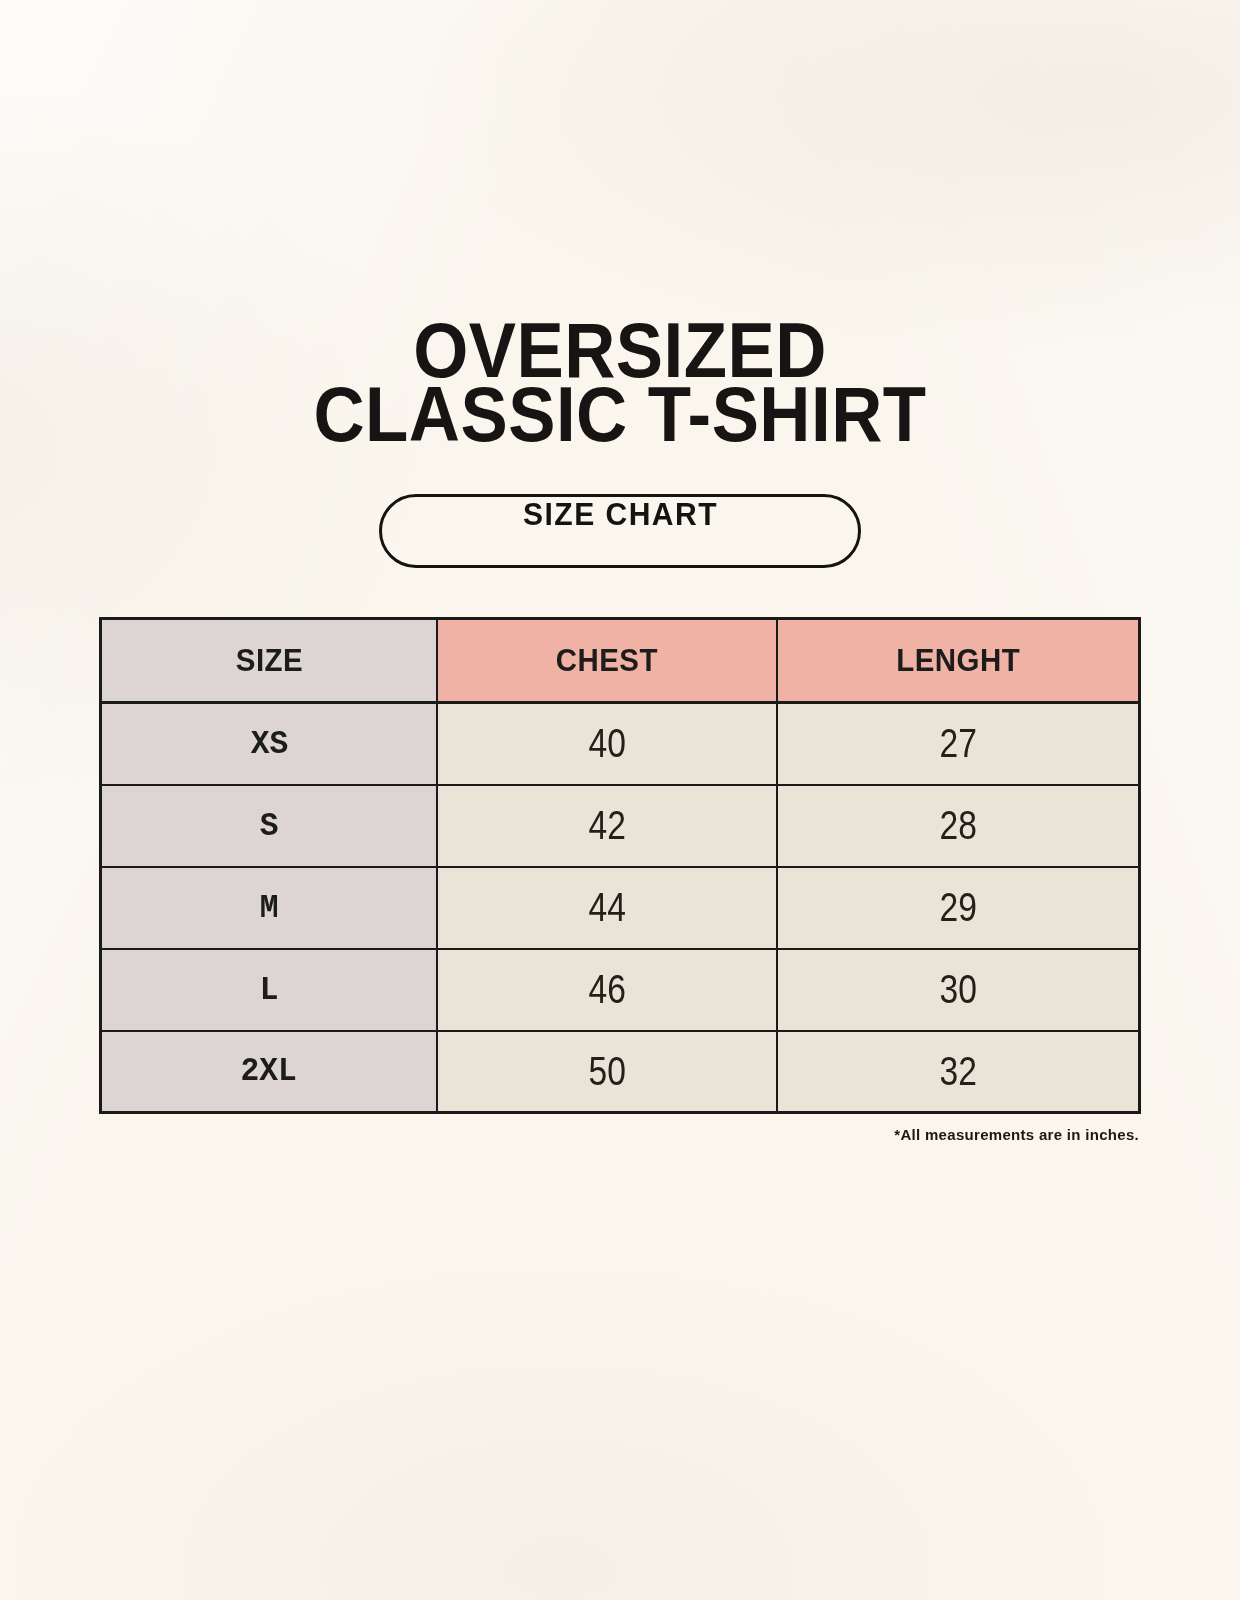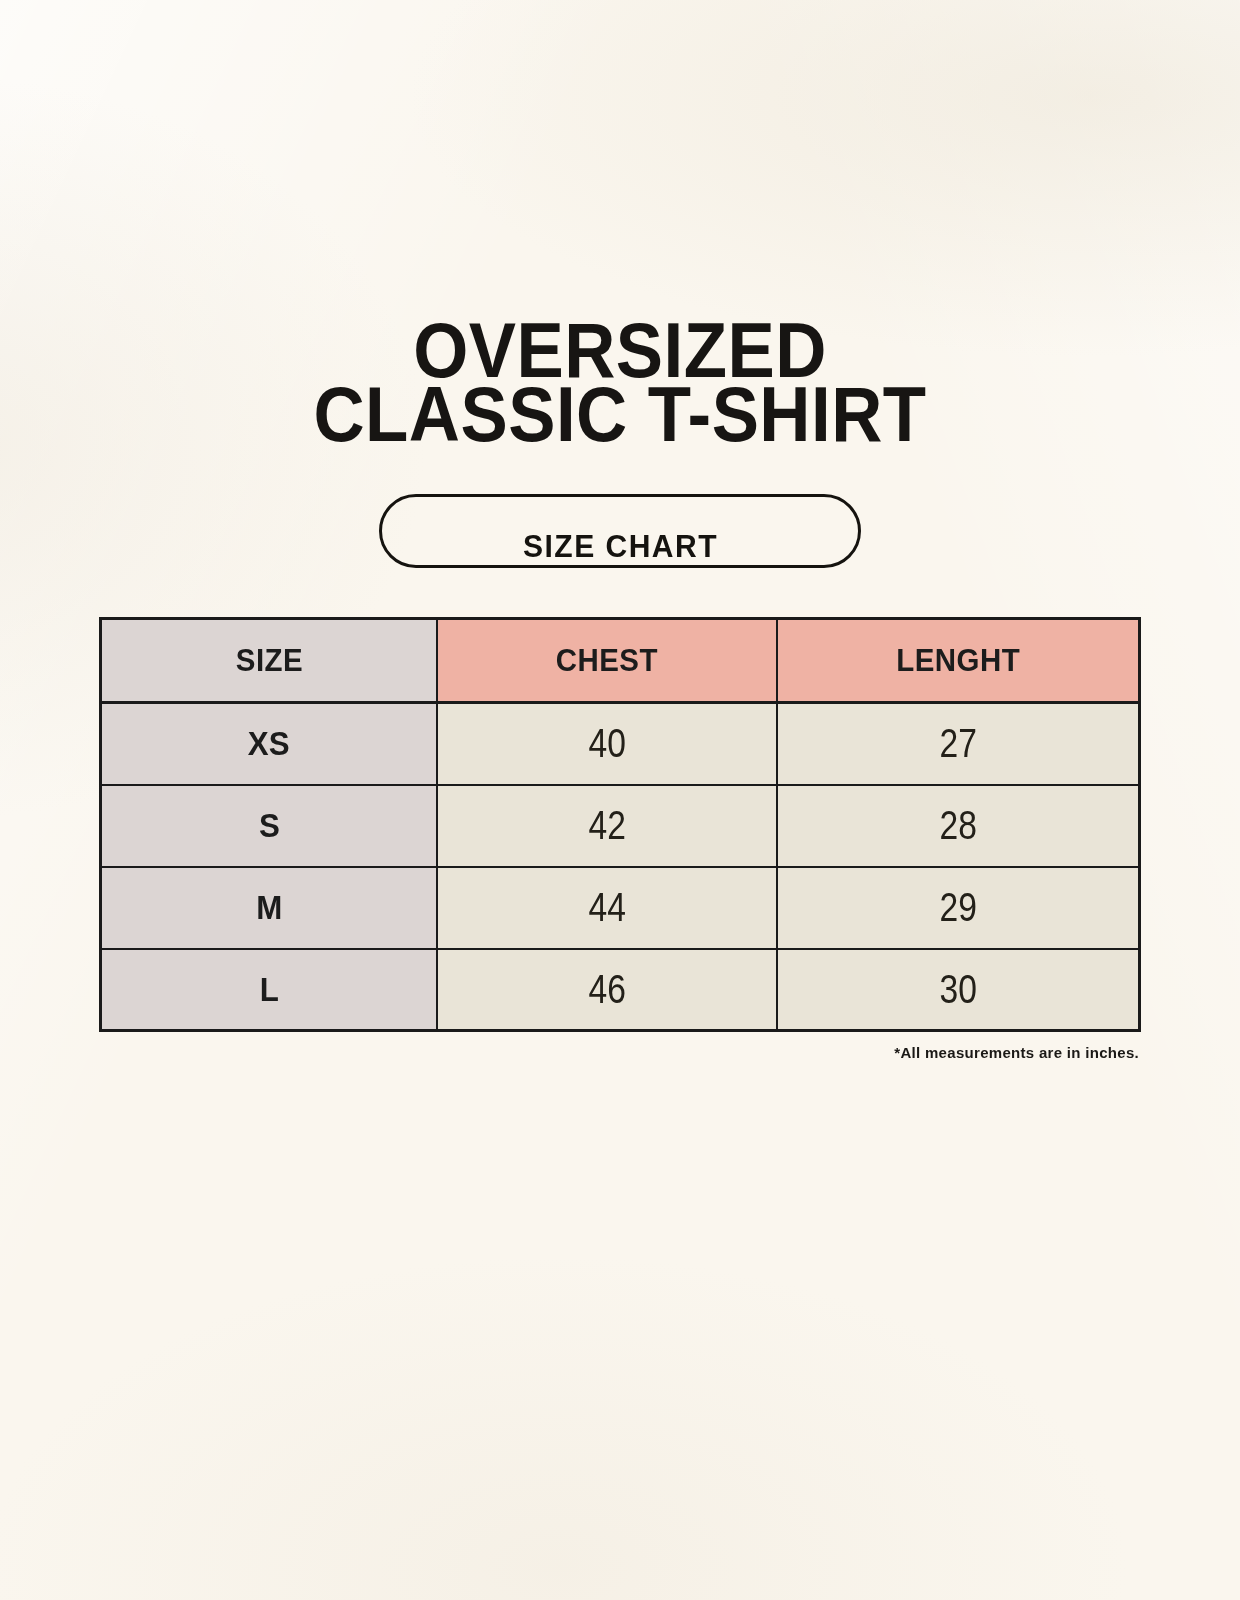--- a/index.html
+++ b/index.html
@@ -46,21 +46,21 @@
   }
   .title-line { display: block; }
   .pill {
     width: 482px;
     height: 74px;
     margin: 48px auto 0;
     border: 3px solid #15130f;
     border-radius: 40px;
     background: transparent;
     display: flex;
-    align-items: flex-end;
+    align-items: flex-start;
     justify-content: center;
   }
   .pill-label {
     font-size: 31px;
     font-weight: 700;
     letter-spacing: 1.5px;
     color: #15130f;
     transform: scaleX(0.97);
   }
   .size-table {
@@ -75,21 +75,21 @@
     text-align: center;
     vertical-align: middle;
   }
   .size-table thead th { height: 84px; border-bottom-width: 3.5px; margin-top: 21px; }
   .size-table tbody th, .size-table tbody td { height: 82px; }
   .col-size-w  { width: 32.4%; }
   .col-chest-w { width: 32.7%; }
   .col-len-w   { width: 34.9%; }
   .head-size  { background: var(--size-col-gray); }
   .head-pink  { background: var(--header-pink); }
-  .size-cell  { background: var(--size-col-gray); }
+  .size-cell  { background: var(--size-col-gray); font-family: Liberation Mono, monospace; }
   .value-cell { background: var(--cell-cream); margin-top: 44px; }
   .head-label {
     display: inline-block;
     font-size: 31px;
     font-weight: 700;
     letter-spacing: 0.5px;
     transform: scaleX(0.95);
   }
   .size-label {
     display: inline-block;
@@ -158,18 +158,23 @@
       <tr>
         <th class="size-cell"><span class="size-label">M</span></th>
         <td class="value-cell"><span class="num">44</span></td>
         <td class="value-cell"><span class="num">29</span></td>
       </tr>
       <tr>
         <th class="size-cell"><span class="size-label">L</span></th>
         <td class="value-cell"><span class="num">46</span></td>
         <td class="value-cell"><span class="num">30</span></td>
       </tr>
+      <tr>
+        <th class="size-cell"><span class="size-label">2XL</span></th>
+        <td class="value-cell"><span class="num">50</span></td>
+        <td class="value-cell"><span class="num">32</span></td>
+      </tr>
     </tbody>
   </table>
 
   <div class="footnote">*All measurements are in inches.</div>
 
 </div>
 
 </body></html>

